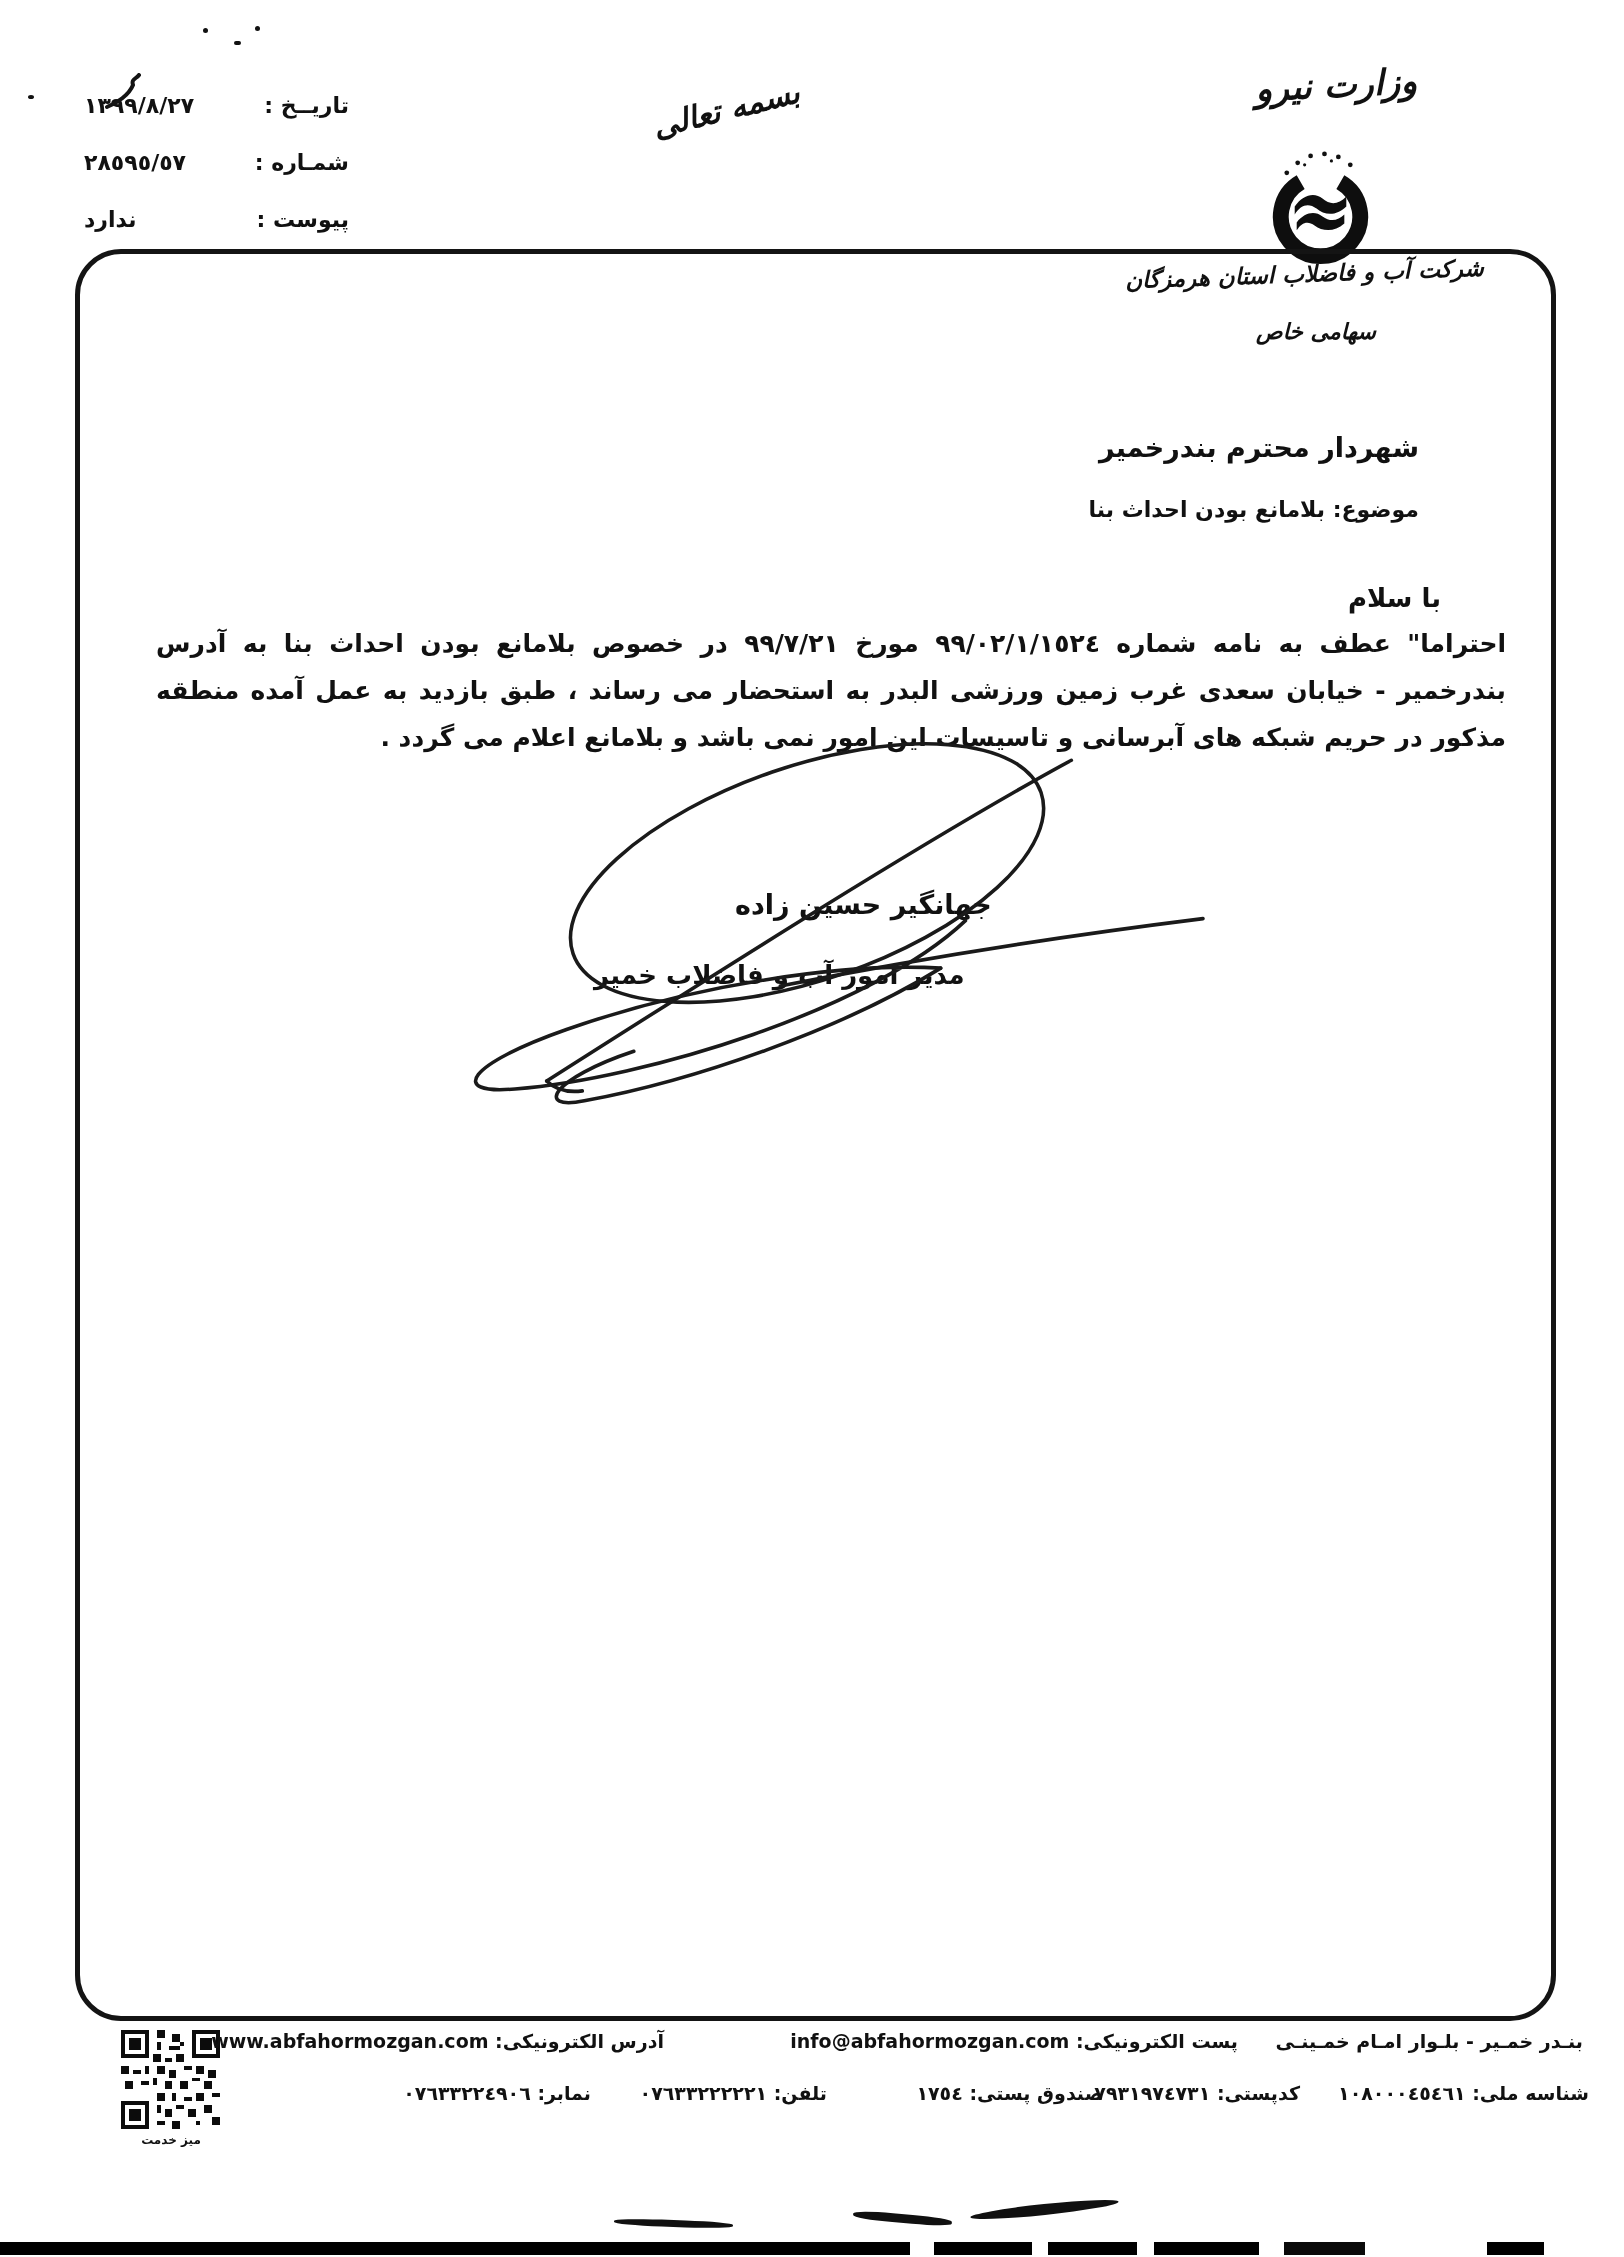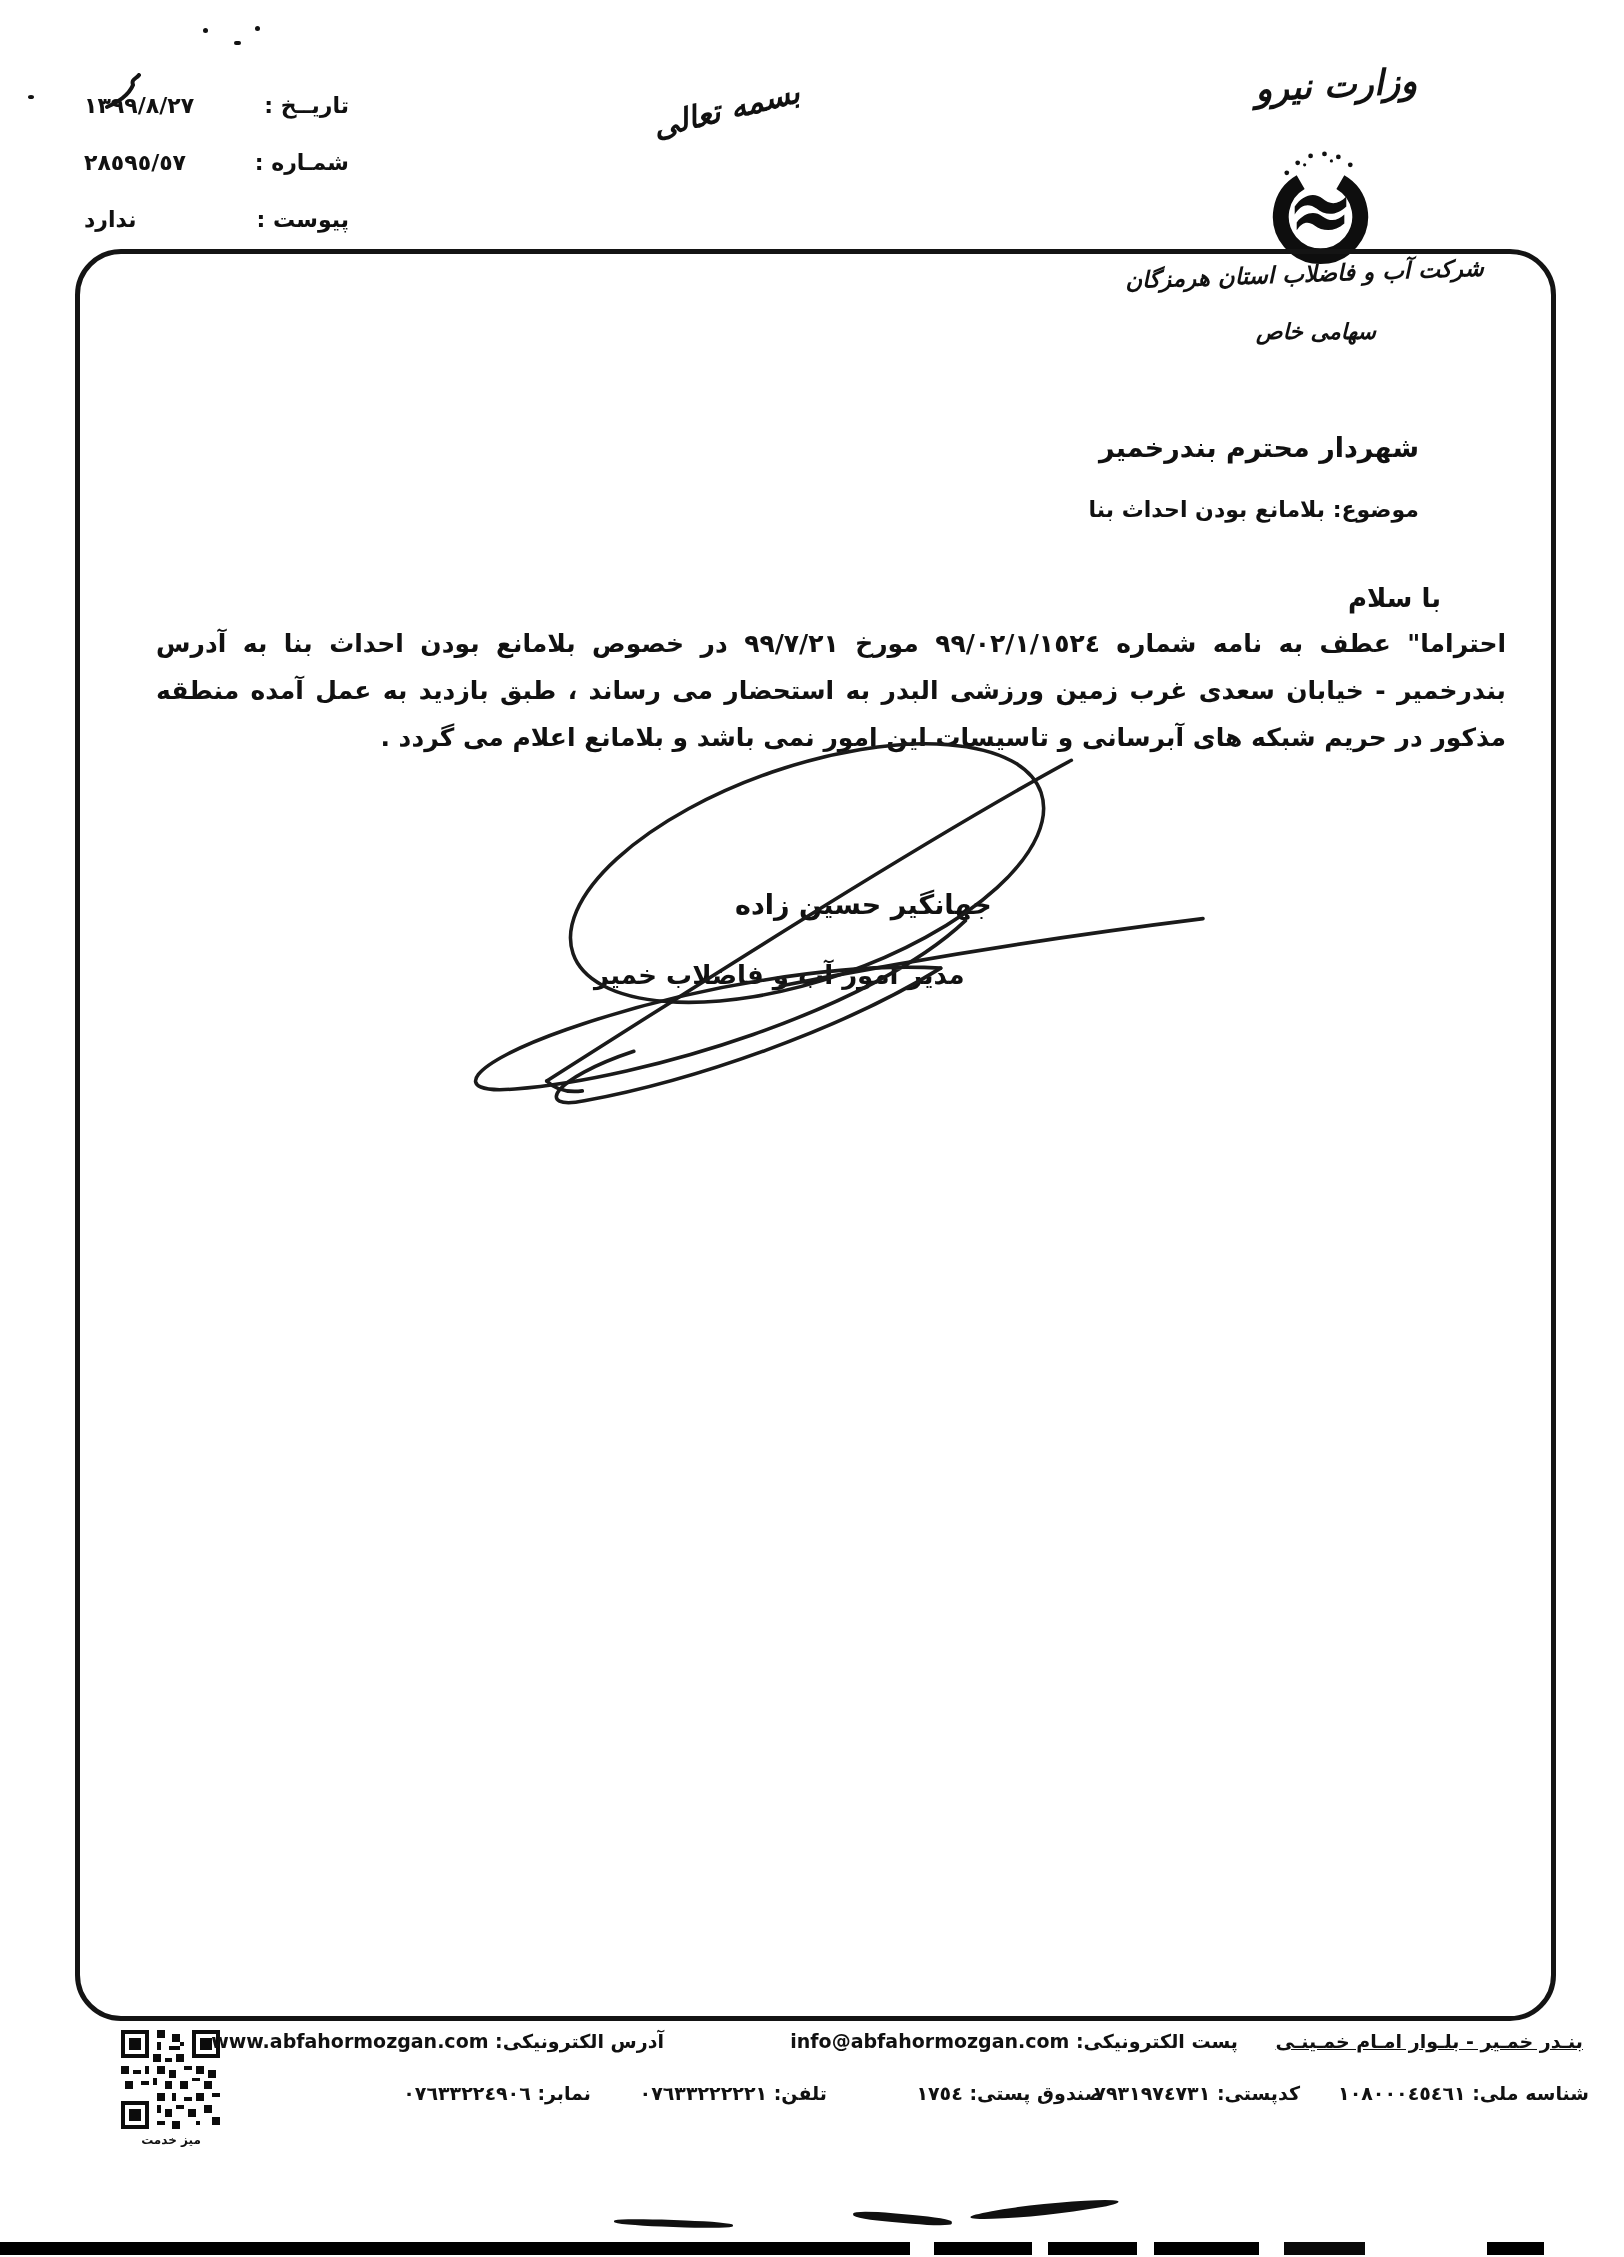--- a/index.html
+++ b/index.html
@@ -164,21 +164,21 @@
       <rect x="17" y="20" width="2" height="2"></rect>
         <rect x="21" y="19" width="2" height="2"></rect>
         <rect x="23" y="22" width="2" height="2"></rect>
       <rect x="9" y="23" width="2" height="1"></rect>
         <rect x="13" y="23" width="2" height="2"></rect>
         <rect x="19" y="23" width="1" height="1"></rect>
     </g>
   </svg>
   <div class="abs rtl qr-caption">میز خدمت</div>
 
-  <div class="abs rtl f1" style="right:42px;top:2030px;text-decoration:underline;">
+  <div class="abs rtl f1" style="right:42px;top:2030px;">
     <span>بنـدر خمـیر - بلـوار امـام خمـینـی</span>
   </div>
   <div class="abs rtl f1" style="right:387px;top:2030px;text-align:right;">
     <span>پست الکترونیکی:</span>
     <span>info@abfahormozgan.com</span>
   </div>
   <div class="abs rtl f1" style="right:961px;top:2030px;">
     <span>آدرس الکترونیکی:</span>
     <span>www.abfahormozgan.com</span>
   </div>

